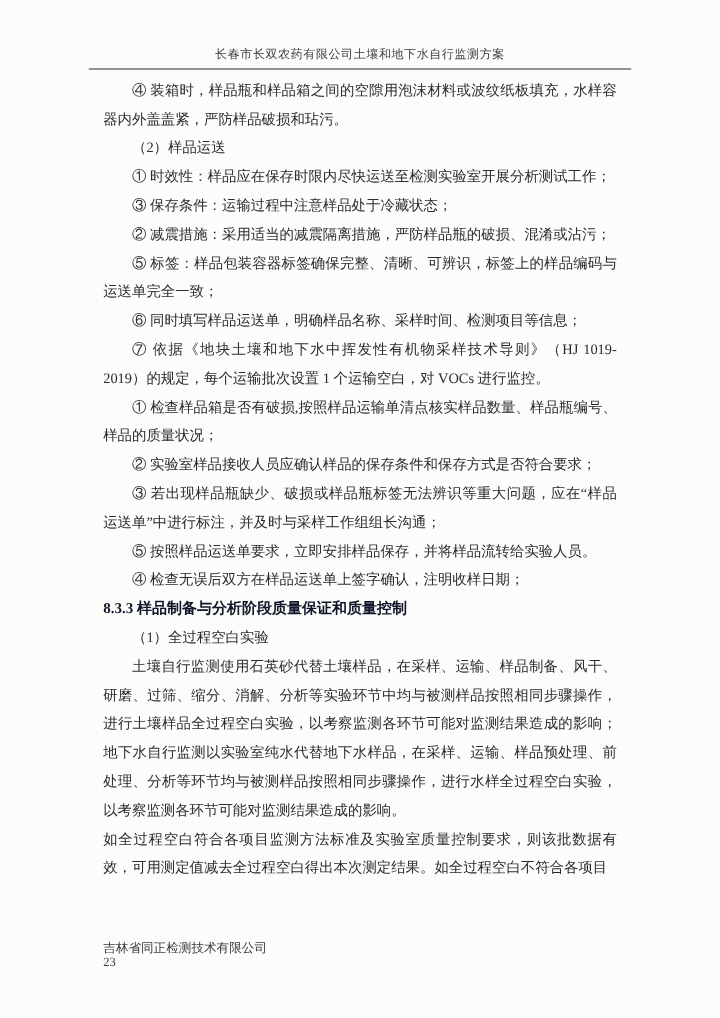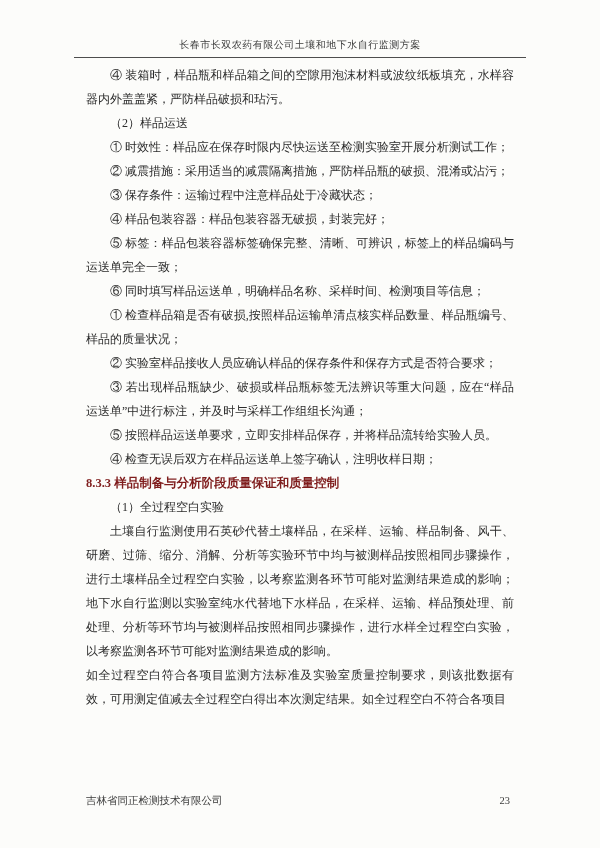--- a/index.html
+++ b/index.html
@@ -38,52 +38,53 @@
     text-align: justify;
     color: #2b2b2b;
   }
   .para { text-indent: 2em; margin: 0; }
   .flush { text-indent: 0; margin: 0; }
   .heading {
     text-indent: 0;
     margin: 0;
     font-weight: bold;
     font-size: 12.5px;
-    color: #7f1d1d;
+    color: #0f172a;
   }
   .footer {
     position: absolute;
     left: 86px;
     bottom: 40px;
     width: 424px;
     display: flex;
     justify-content: space-between;
     align-items: baseline;
     font-size: 10.5px;
     color: #3a3a3a;
+    flex-direction: column;
   }
 </style>
 </head>
 <body>
 
 <div class="page">
 
   <div class="header">
     <span>长春市长双农药有限公司土壤和地下水自行监测方案</span>
   </div>
 
   <div class="content">
     <p class="para">④ 装箱时，样品瓶和样品箱之间的空隙用泡沫材料或波纹纸板填充，水样容器内外盖盖紧，严防样品破损和玷污。</p>
     <p class="para">（2）样品运送</p>
     <p class="para">① 时效性：样品应在保存时限内尽快运送至检测实验室开展分析测试工作；</p>
+    <p class="para">③ 保存条件：运输过程中注意样品处于冷藏状态；</p>
     <p class="para">② 减震措施：采用适当的减震隔离措施，严防样品瓶的破损、混淆或沾污；</p>
-    <p class="para">③ 保存条件：运输过程中注意样品处于冷藏状态；</p>
-    <p class="para">④ 样品包装容器：样品包装容器无破损，封装完好；</p>
     <p class="para">⑤ 标签：样品包装容器标签确保完整、清晰、可辨识，标签上的样品编码与运送单完全一致；</p>
     <p class="para">⑥ 同时填写样品运送单，明确样品名称、采样时间、检测项目等信息；</p>
+    <p class="para">⑦ 依据《地块土壤和地下水中挥发性有机物采样技术导则》（HJ 1019-2019）的规定，每个运输批次设置 1 个运输空白，对 VOCs 进行监控。</p>
     <p class="para">① 检查样品箱是否有破损,按照样品运输单清点核实样品数量、样品瓶编号、样品的质量状况；</p>
     <p class="para">② 实验室样品接收人员应确认样品的保存条件和保存方式是否符合要求；</p>
     <p class="para">③ 若出现样品瓶缺少、破损或样品瓶标签无法辨识等重大问题，应在“样品运送单”中进行标注，并及时与采样工作组组长沟通；</p>
     <p class="para">⑤ 按照样品运送单要求，立即安排样品保存，并将样品流转给实验人员。</p>
     <p class="para">④ 检查无误后双方在样品运送单上签字确认，注明收样日期；</p>
     <p class="heading">8.3.3 样品制备与分析阶段质量保证和质量控制</p>
     <p class="para">（1）全过程空白实验</p>
     <p class="para">土壤自行监测使用石英砂代替土壤样品，在采样、运输、样品制备、风干、研磨、过筛、缩分、消解、分析等实验环节中均与被测样品按照相同步骤操作，进行土壤样品全过程空白实验，以考察监测各环节可能对监测结果造成的影响；地下水自行监测以实验室纯水代替地下水样品，在采样、运输、样品预处理、前处理、分析等环节均与被测样品按照相同步骤操作，进行水样全过程空白实验，以考察监测各环节可能对监测结果造成的影响。</p>
     <p class="flush">如全过程空白符合各项目监测方法标准及实验室质量控制要求，则该批数据有效，可用测定值减去全过程空白得出本次测定结果。如全过程空白不符合各项目</p>
   </div>

